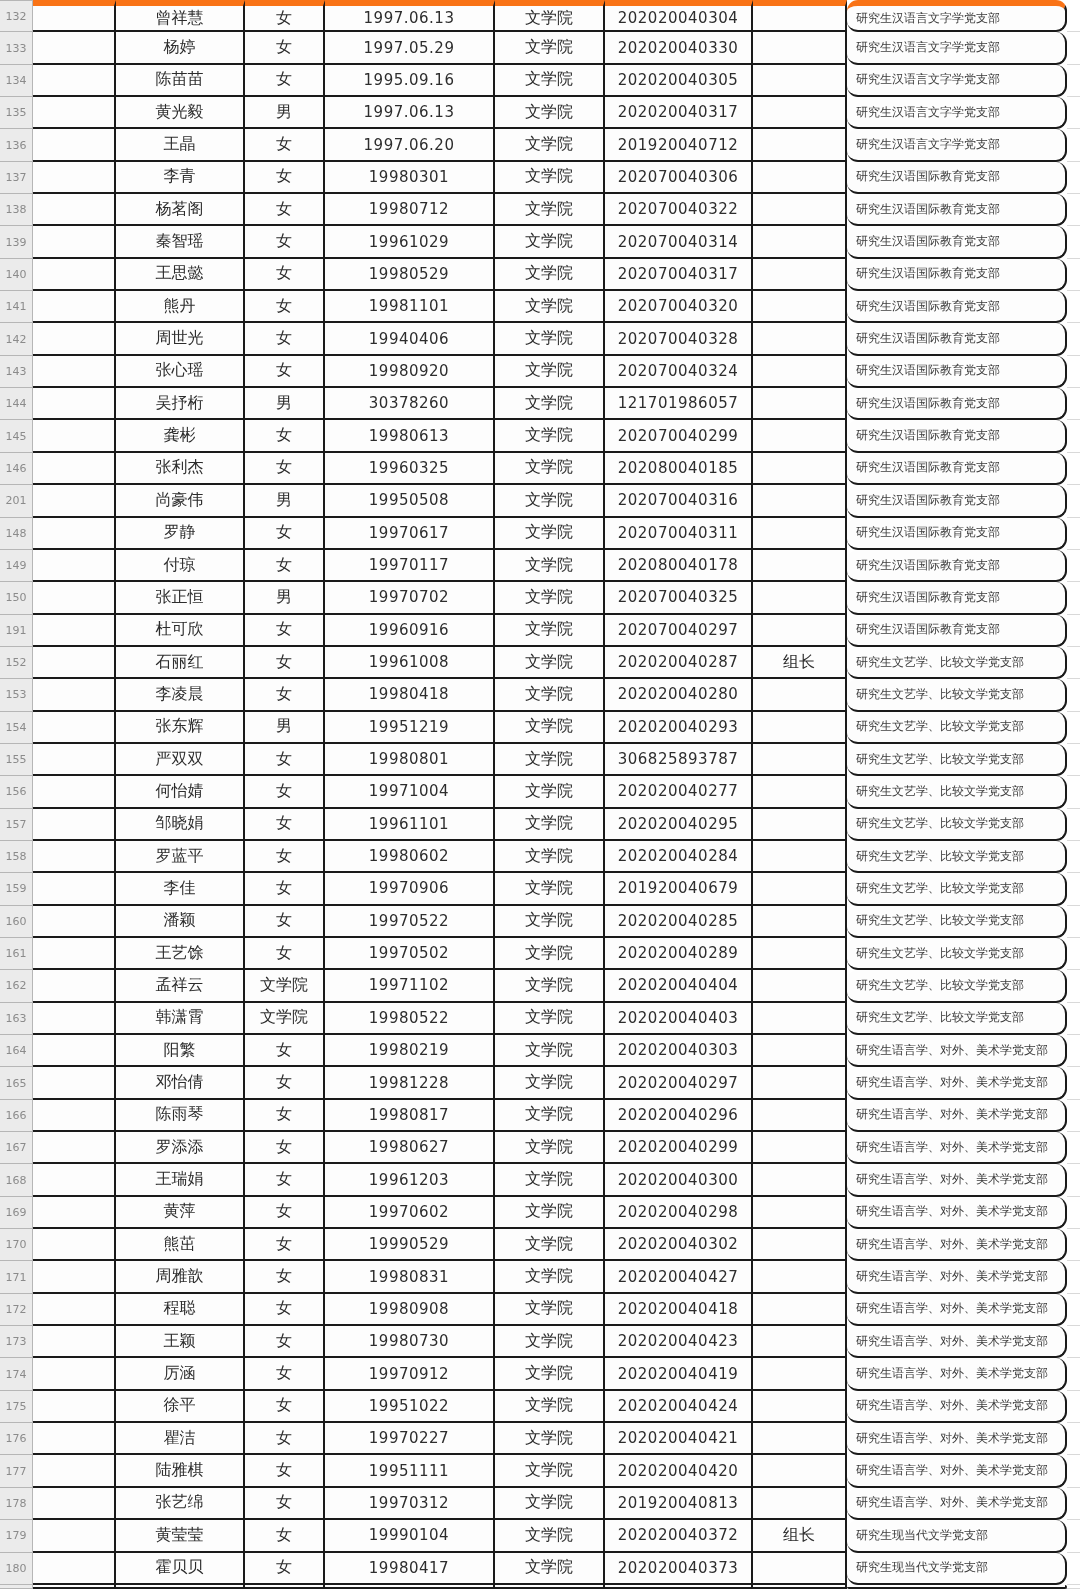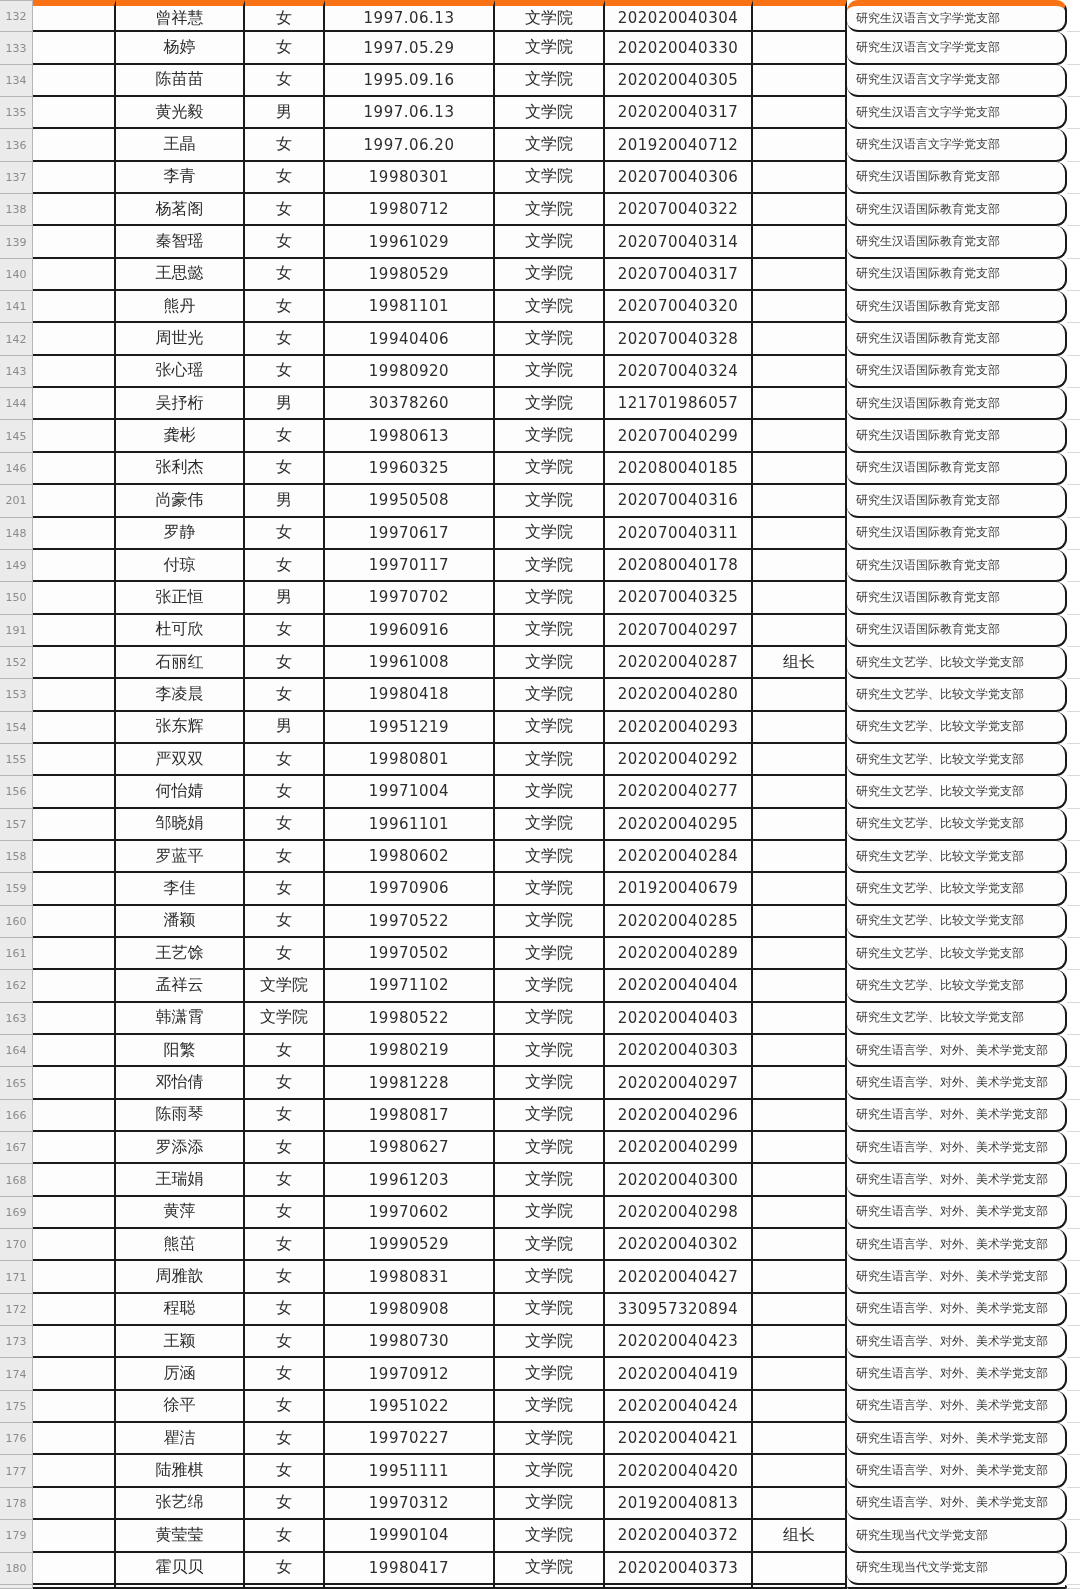--- a/index.html
+++ b/index.html
@@ -302,21 +302,21 @@
       <div class="c tc c-branch">研究生文艺学、比较文学党支部</div>
       <div class="c c-edge"></div>
     </div>
     <div class="row">
       <div class="c c-num c-num">155</div>
       <div class="c tc c-blank"></div>
       <div class="c tc c-name">严双双</div>
       <div class="c tc c-gender">女</div>
       <div class="c tc c-birth">19980801</div>
       <div class="c tc c-college">文学院</div>
-      <div class="c tc c-id">202020040292</div>
+      <div class="c tc c-id">306825893787</div>
       <div class="c tc c-role"></div>
       <div class="c tc c-branch">研究生文艺学、比较文学党支部</div>
       <div class="c c-edge"></div>
     </div>
     <div class="row">
       <div class="c c-num c-num">156</div>
       <div class="c tc c-blank"></div>
       <div class="c tc c-name">何怡婧</div>
       <div class="c tc c-gender">女</div>
       <div class="c tc c-birth">19971004</div>
@@ -506,21 +506,21 @@
       <div class="c tc c-branch">研究生语言学、对外、美术学党支部</div>
       <div class="c c-edge"></div>
     </div>
     <div class="row">
       <div class="c c-num c-num">172</div>
       <div class="c tc c-blank"></div>
       <div class="c tc c-name">程聪</div>
       <div class="c tc c-gender">女</div>
       <div class="c tc c-birth">19980908</div>
       <div class="c tc c-college">文学院</div>
-      <div class="c tc c-id">330957320894</div>
+      <div class="c tc c-id">202020040418</div>
       <div class="c tc c-role"></div>
       <div class="c tc c-branch">研究生语言学、对外、美术学党支部</div>
       <div class="c c-edge"></div>
     </div>
     <div class="row">
       <div class="c c-num c-num">173</div>
       <div class="c tc c-blank"></div>
       <div class="c tc c-name">王颖</div>
       <div class="c tc c-gender">女</div>
       <div class="c tc c-birth">19980730</div>

